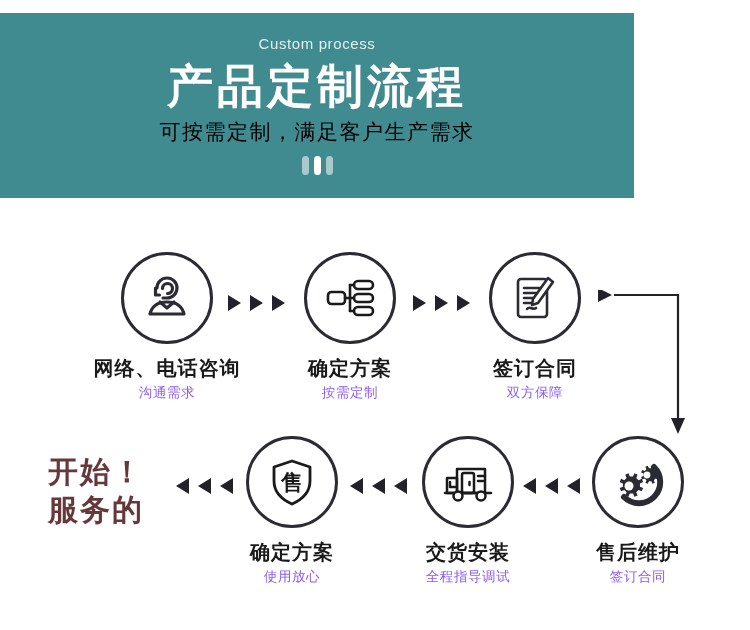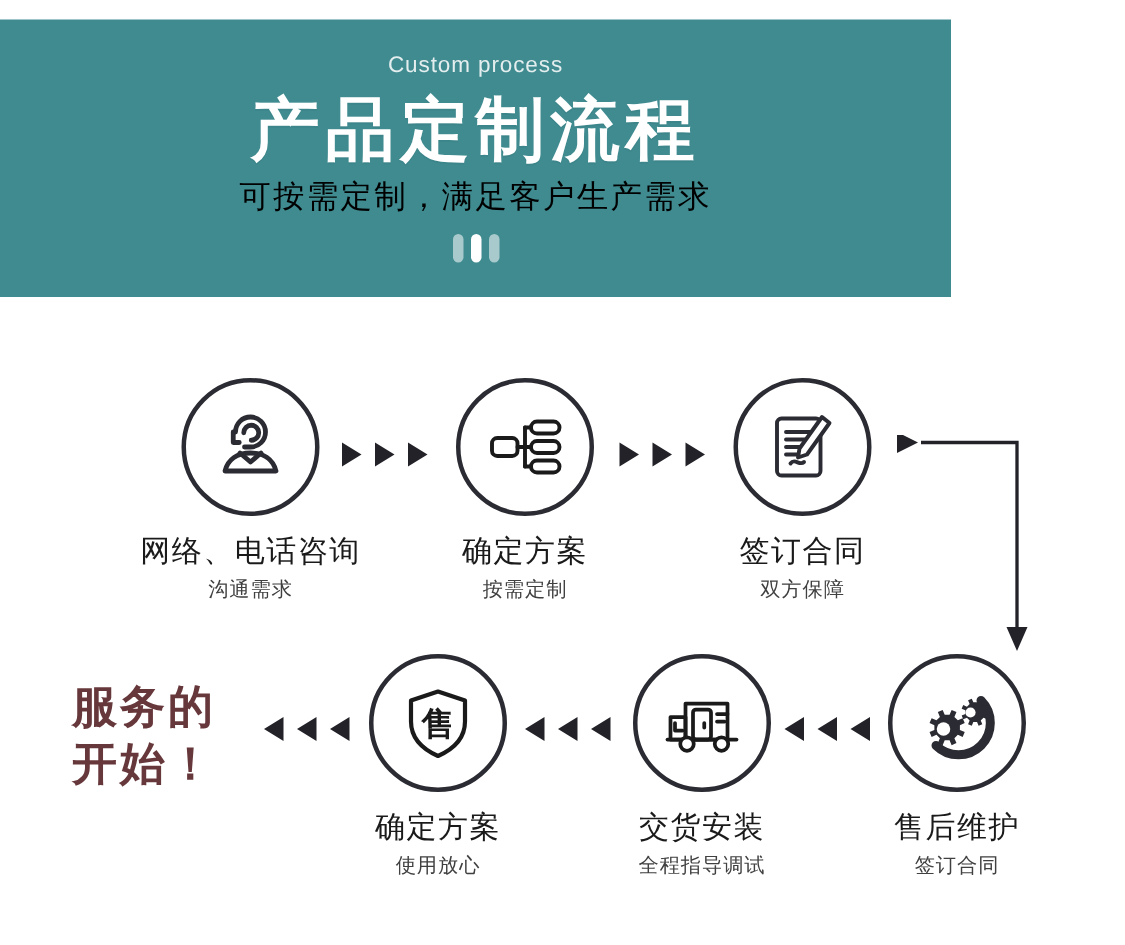--- a/index.html
+++ b/index.html
@@ -94,30 +94,30 @@
     display: flex;
     align-items: center;
     justify-content: center;
     background: #ffffff;
   }
   .circle svg { display: block; }
 
   .step-title {
     margin-top: 13px;
     font-size: 20px;
-    font-weight: 400;
+    font-weight: 700;
     color: #1A1A1A;
     letter-spacing: 1px;
     line-height: 1.1;
     white-space: nowrap;
   }
   .step-sub {
     margin-top: 7px;
     font-size: 13.5px;
-    color: #404040;
+    color: #8b5cf6;
     letter-spacing: 0.6px;
     line-height: 1.1;
     white-space: nowrap;
   }
 
   
   .arrows {
     position: absolute;
     display: flex;
     align-items: center;
@@ -225,22 +225,22 @@
 
   <div class="elbow">
     <svg width="100" height="150" viewBox="0 0 100 150" fill="none">
       <path d="M16 5 H80 V130" stroke="#222228" stroke-width="2.2" fill="none"></path>
       <polygon points="0,-2 14,5 0,12" fill="#222228"></polygon>
       <polygon points="73,128 87,128 80,144" fill="#222228"></polygon>
     </svg>
   </div>
 
   <div class="service-start">
+    <div>开始！</div>
     <div>服务的</div>
-    <div>开始！</div>
   </div>
 
   <div class="arrows" style="left:176px; top:280px;">
     <span class="tri-l"></span>
     <span class="tri-l"></span>
     <span class="tri-l"></span>
   </div>
 
   <div class="step" style="left:197px; top:238px;">
     <div class="circle">

